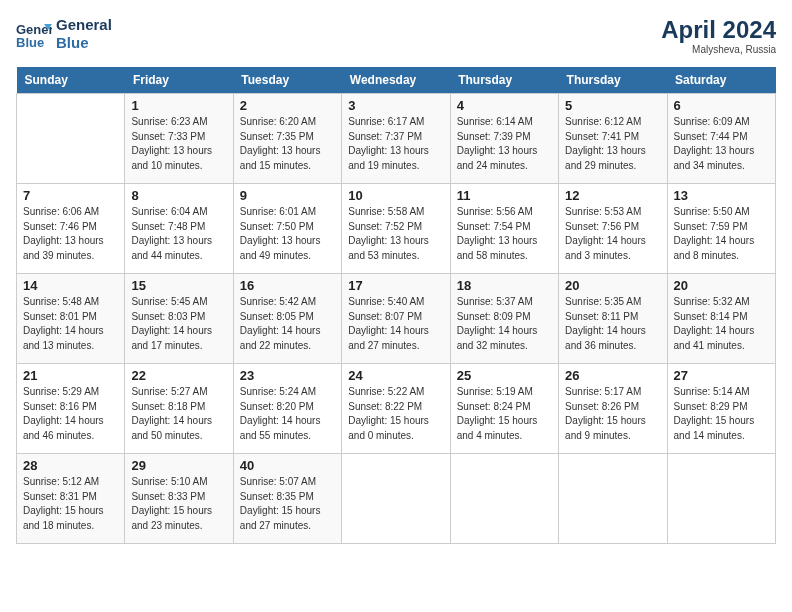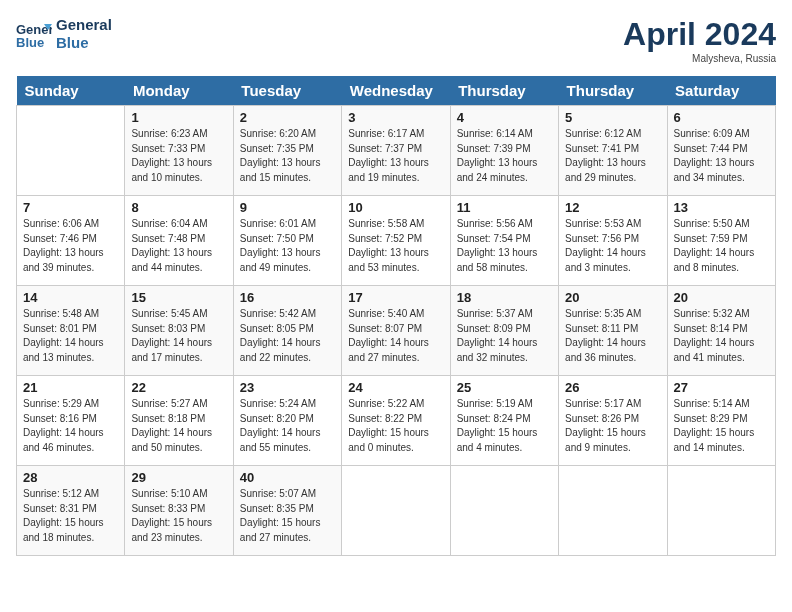--- a/index.html
+++ b/index.html
@@ -22,39 +22,39 @@
     }
     .logo-icon {
       width: 36px;
       height: 36px;
       margin-right: 4px;
     }
     .title-block {
       text-align: right;
     }
     .title-month {
-      font-size: 32px;
+      font-size: 24px;
       font-weight: bold;
       color: #1a3a5c;
     }
     .title-location {
       font-size: 10px;
       color: #444;
     }
     table {
       width: 100%;
       border-collapse: collapse;
       font-size: 11px;
     }
     thead tr th {
       background-color: #2e6da4;
       color: #fff;
       text-align: left;
       padding: 6px 8px;
-      font-size: 15px;
+      font-size: 12px;
       font-weight: bold;
     }
     tbody tr td {
       border: 1px solid #ccc;
       vertical-align: top;
       padding: 4px 6px;
       width: 108px;
       min-height: 80px;
       height: 90px;
       background: #fff;
@@ -96,21 +96,21 @@
   <div class="title-block">
     <div class="title-month">April 2024</div>
     <div class="title-location">Malysheva, Russia</div>
   </div>
 </div>
 
 <table>
   <thead>
     <tr>
     <th>Sunday</th>
-        <th>Monday</th>
+        <th>Friday</th>
         <th>Tuesday</th>
         <th>Wednesday</th>
         <th>Thursday</th>
         <th>Thursday</th>
         <th>Saturday</th>
       </tr>
   </thead>
   <tbody id="calendar-body">
   <tr>
         <td class="empty-cell"></td>

